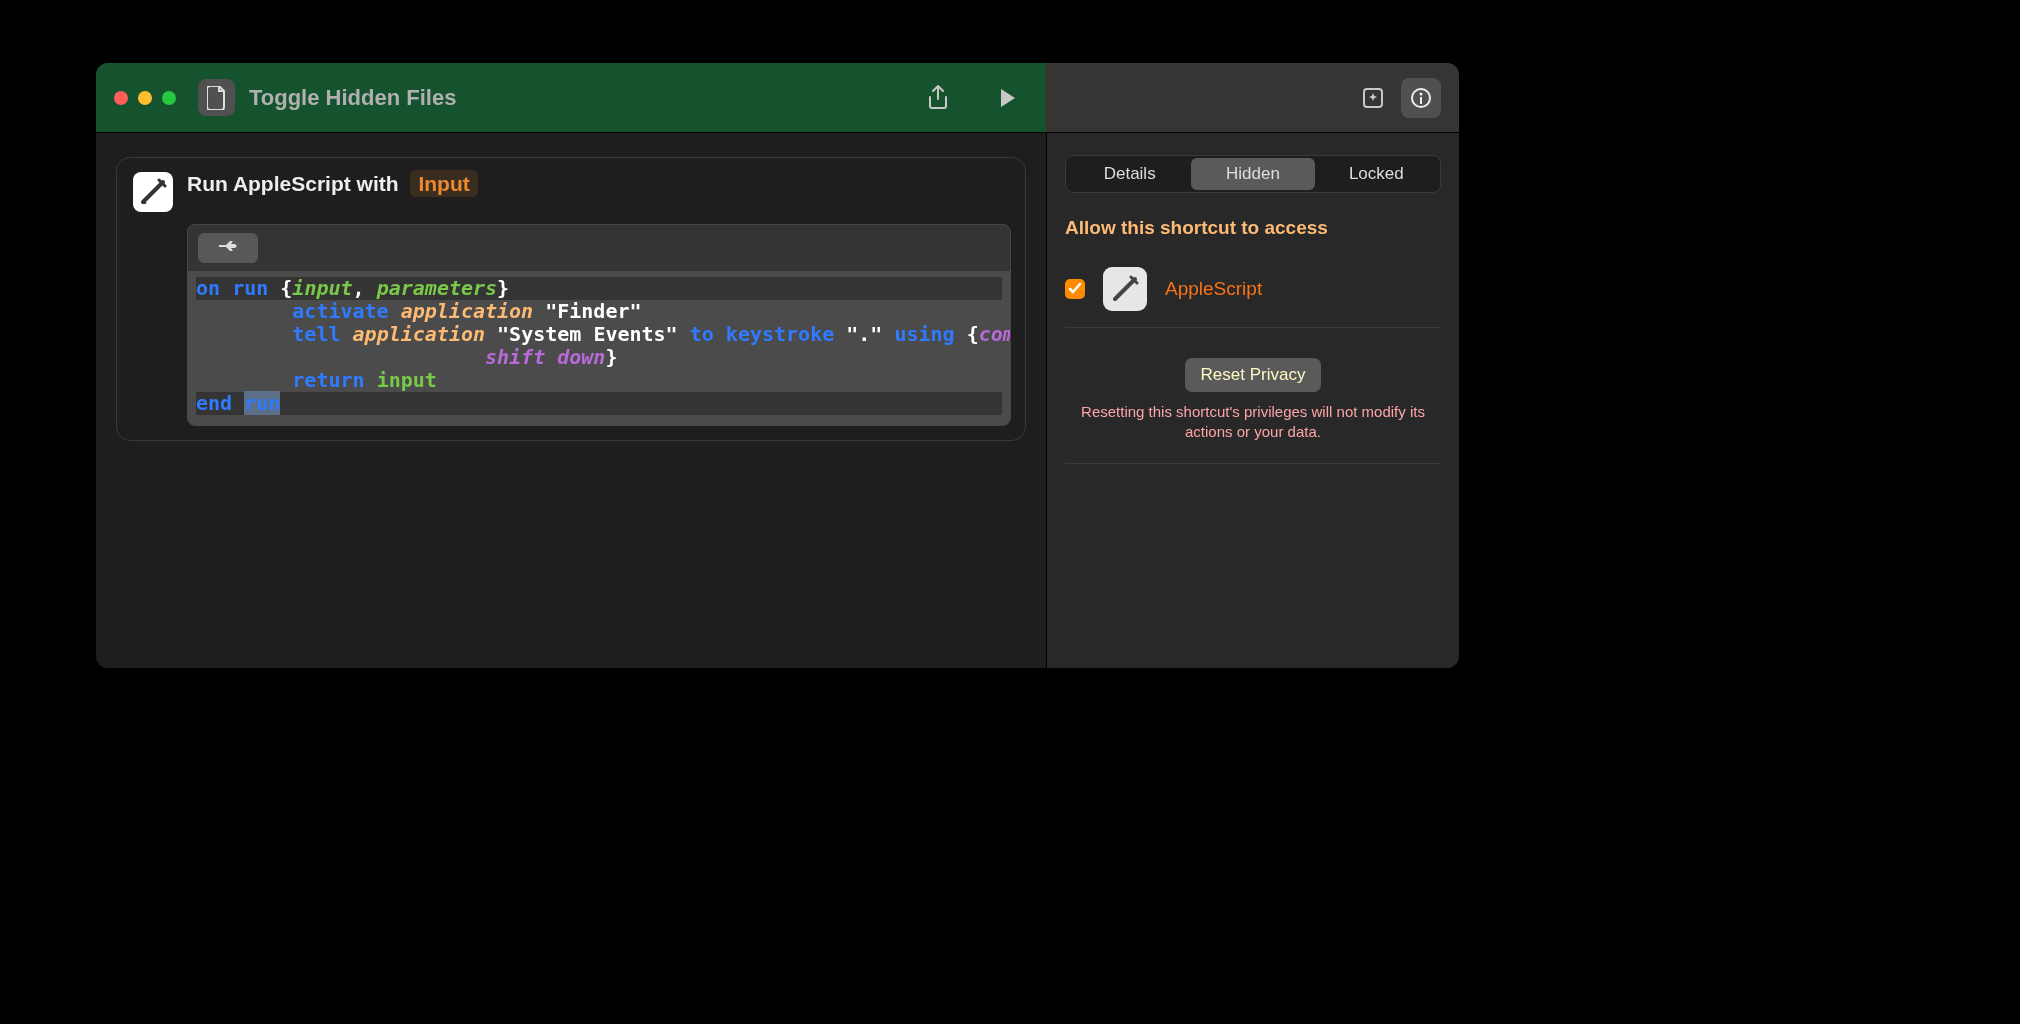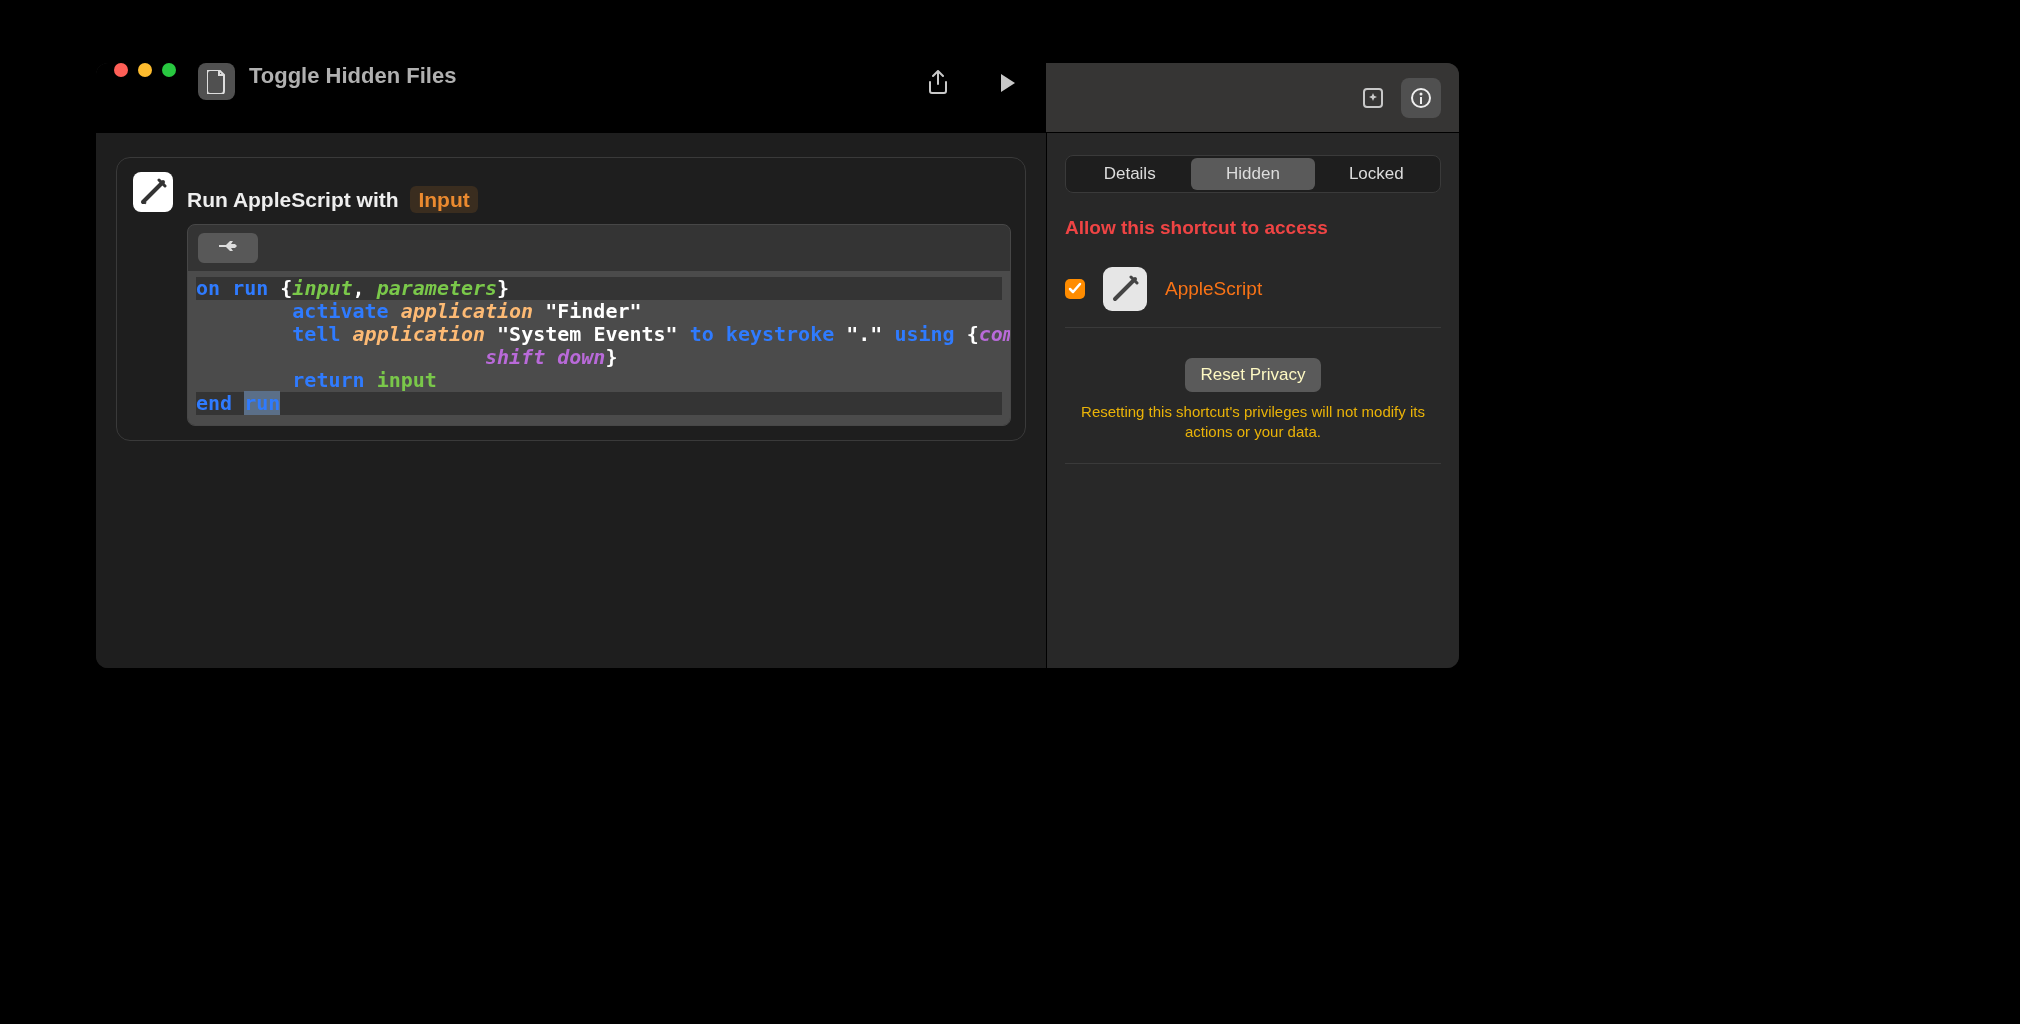--- a/index.html
+++ b/index.html
@@ -18,22 +18,23 @@
     height: 605px;
     background: #1e1e1e;
     border-radius: 12px;
     display: flex;
     flex-direction: column;
     overflow: hidden;
     box-shadow: 0 20px 60px rgba(0,0,0,0.6);
   }
   .titlebar {
     height: 70px;
-    background: #000000;
+    background: #14532d;
     display: flex;
+    align-items: center;
     padding: 0 18px;
     border-bottom: 1px solid #000;
   }
   .traffic-lights { display:flex; gap:10px; margin-right:22px; }
   .tl { width:14px; height:14px; border-radius:50%; }
   .tl.close{background:#ff5f57;} .tl.min{background:#febc2e;} .tl.max{background:#28c840;}
   .title-icon {
     width:37px; height:37px; border-radius:8px; background:#505050;
     display:flex; align-items:center; justify-content:center; margin-right:14px;
   }
@@ -67,21 +68,21 @@
     border-left:1px solid #000;
     display:flex; flex-direction:column;
   }
   .action-card {
     border:1px solid #3a3a3a;
     border-radius:14px;
     background:#1e1e1e;
     padding:10px 14px 14px 14px;
   }
   .action-header {
-    display:flex; align-items:flex-end; gap:14px; padding:4px 2px 12px 2px;
+    display:flex; align-items:flex-start; gap:14px; padding:4px 2px 12px 2px;
   }
   .action-icon {
     width:40px; height:40px; background:#fff; border-radius:8px;
     display:flex; align-items:center; justify-content:center;
   }
   .action-title { color:#eeeeee; font-size:21px; font-weight:700; }
   .action-title .param {
     background:#3a2d1f; color:#eb8a2f; padding:2px 8px; border-radius:6px;
     font-weight:700; margin-left:6px;
   }
@@ -123,42 +124,42 @@
   .side-content { padding: 22px 18px; display:flex; flex-direction:column; gap:24px; flex:1;}
   .seg {
     display:flex; background:#1e1e1e; border-radius:8px; padding:2px;
     border:1px solid #3a3a3a;
   }
   .seg-item {
     flex:1; text-align:center; padding:6px 0; color:#ddd; font-size:17px;
     border-radius:6px; cursor:pointer;
   }
   .seg-item.active { background:#5a5a5a; }
-  .section-label { color:#ef4444; font-size:19px; font-weight:600; }
+  .section-label { color:#fdba74; font-size:19px; font-weight:600; }
   .perm-row {
     display:flex; align-items:center; gap:18px; padding:4px 0 16px 0;
     border-bottom:1px solid #3a3a3a;
   }
   .chk {
     width:20px; height:20px; border-radius:5px; background:#ff8c00;
     display:flex; align-items:center; justify-content:center; color:#fff;
     cursor:pointer; flex-shrink:0;
   }
   .perm-icon {
     width:44px; height:44px; border-radius:9px; background:#e6e6e6;
     display:flex; align-items:center; justify-content:center; flex-shrink:0;
   }
   .perm-label { color:#f97316; font-size:19px; }
   .reset-wrap { display:flex; flex-direction:column; align-items:center; gap:10px;
     border-bottom:1px solid #3a3a3a; padding:6px 0 20px 0;}
   .reset-btn {
     background:#5a5a5a; color:#fef9c3; border-radius:7px; padding:7px 16px;
     font-size:17px; cursor:pointer; border:none;
   }
-  .reset-note { color:#eab308; font-size:15px; text-align:center; line-height:1.35; max-width:360px; }
+  .reset-note { color:#fca5a5; font-size:15px; text-align:center; line-height:1.35; max-width:360px; }
   .lock-row { display:flex; align-items:center; gap:18px; }
   .lock-icon {
     width:44px; height:44px; border-radius:9px; background:#0a6cff;
     display:flex; align-items:center; justify-content:center; flex-shrink:0;
   }
   svg { display:block; }
 </style>
 </head>
 <body>
 

